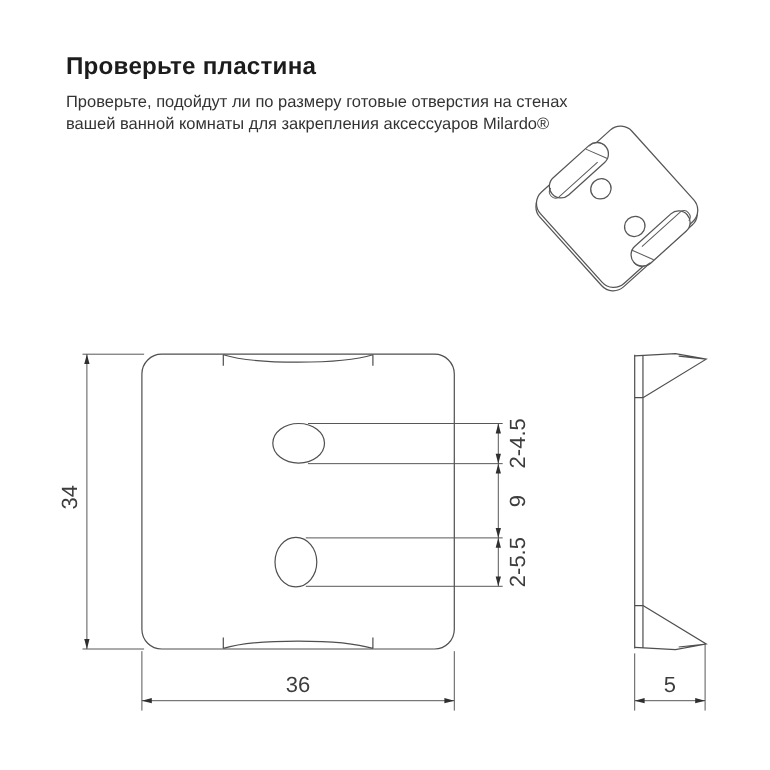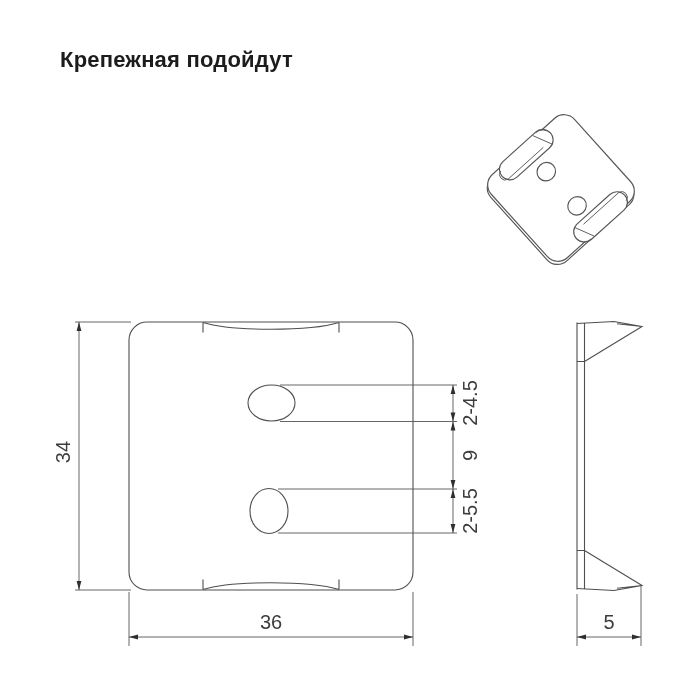--- a/index.html
+++ b/index.html
@@ -18,21 +18,22 @@
   .arrow{fill:#2f2f2f;stroke:none;}
   .iso{fill:none;stroke:#565656;stroke-width:1.15;}
   .iso-white{fill:#fff;stroke:#565656;stroke-width:1.15;}
 </style>
 </head>
 <body>
 
 <div class="page">
 
   <div class="header">
-    <h1 class="title">Крепежная подойдут</h1>
+    <h1 class="title">Проверьте пластина</h1>
+    <p class="desc">Проверьте, подойдут ли по размеру готовые отверстия на стенах вашей ванной комнаты для закрепления аксессуаров Milardo®</p>
   </div>
 
   <svg width="700" height="700" viewBox="0 0 700 700" style="position:absolute;left:0;top:0;">
 
     <g transform="translate(561,188) rotate(-42)">
 
       <rect class="iso" x="-58.4" y="-54" width="112" height="112" rx="14"></rect>
 
       <rect class="iso-white" x="-56" y="-56" width="112" height="112" rx="14"></rect>
 

